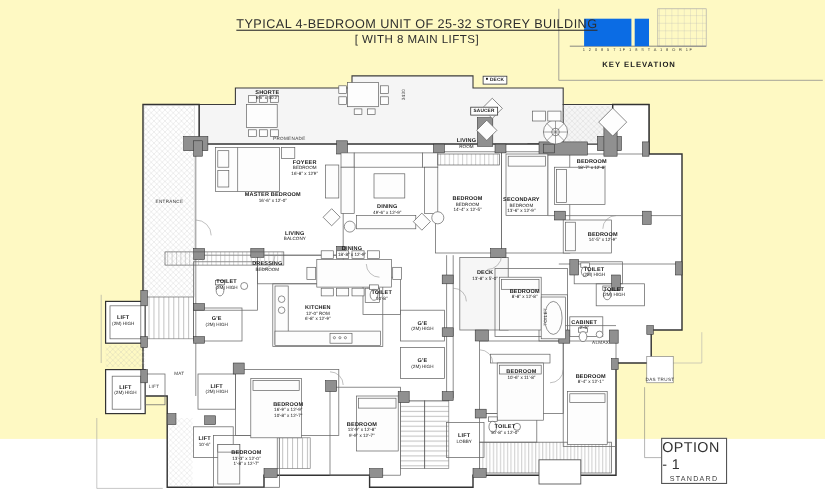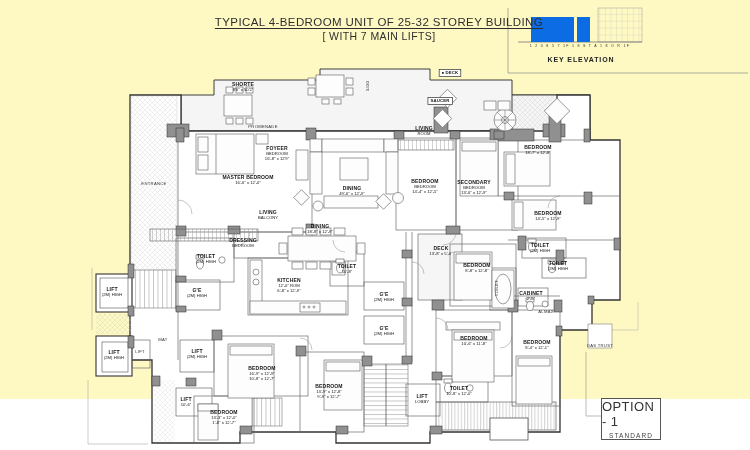--- a/index.html
+++ b/index.html
@@ -292,21 +292,21 @@
     <path d="M92 268V330"></path>
         <path d="M88 380V444"></path>
         <path d="M88 444H148"></path>
     <path d="M601 416H586V352" stroke="#777"></path>
     <rect x="588" y="324" width="24" height="24" stroke="#666" fill="#fff"></rect>
   </g>
 </svg>
 
 <div class="title">
   <span class="t1">TYPICAL 4-BEDROOM UNIT OF 25-32 STOREY BUILDING</span>
-  <span class="t2">[ WITH 7 MAIN LIFTS]</span>
+  <span class="t2">[ WITH 8 MAIN LIFTS]</span>
 </div>
 
 <div class="ke-ticks">1 2 0 8 5 7 1F 1 8 S T A 1 8 O R 1F</div>
 <div class="ke-caption">KEY ELEVATION</div>
 
 <div class="option">
   <span class="o1">OPTION - 1</span>
   <span class="o2">STANDARD</span>
 </div>
 

